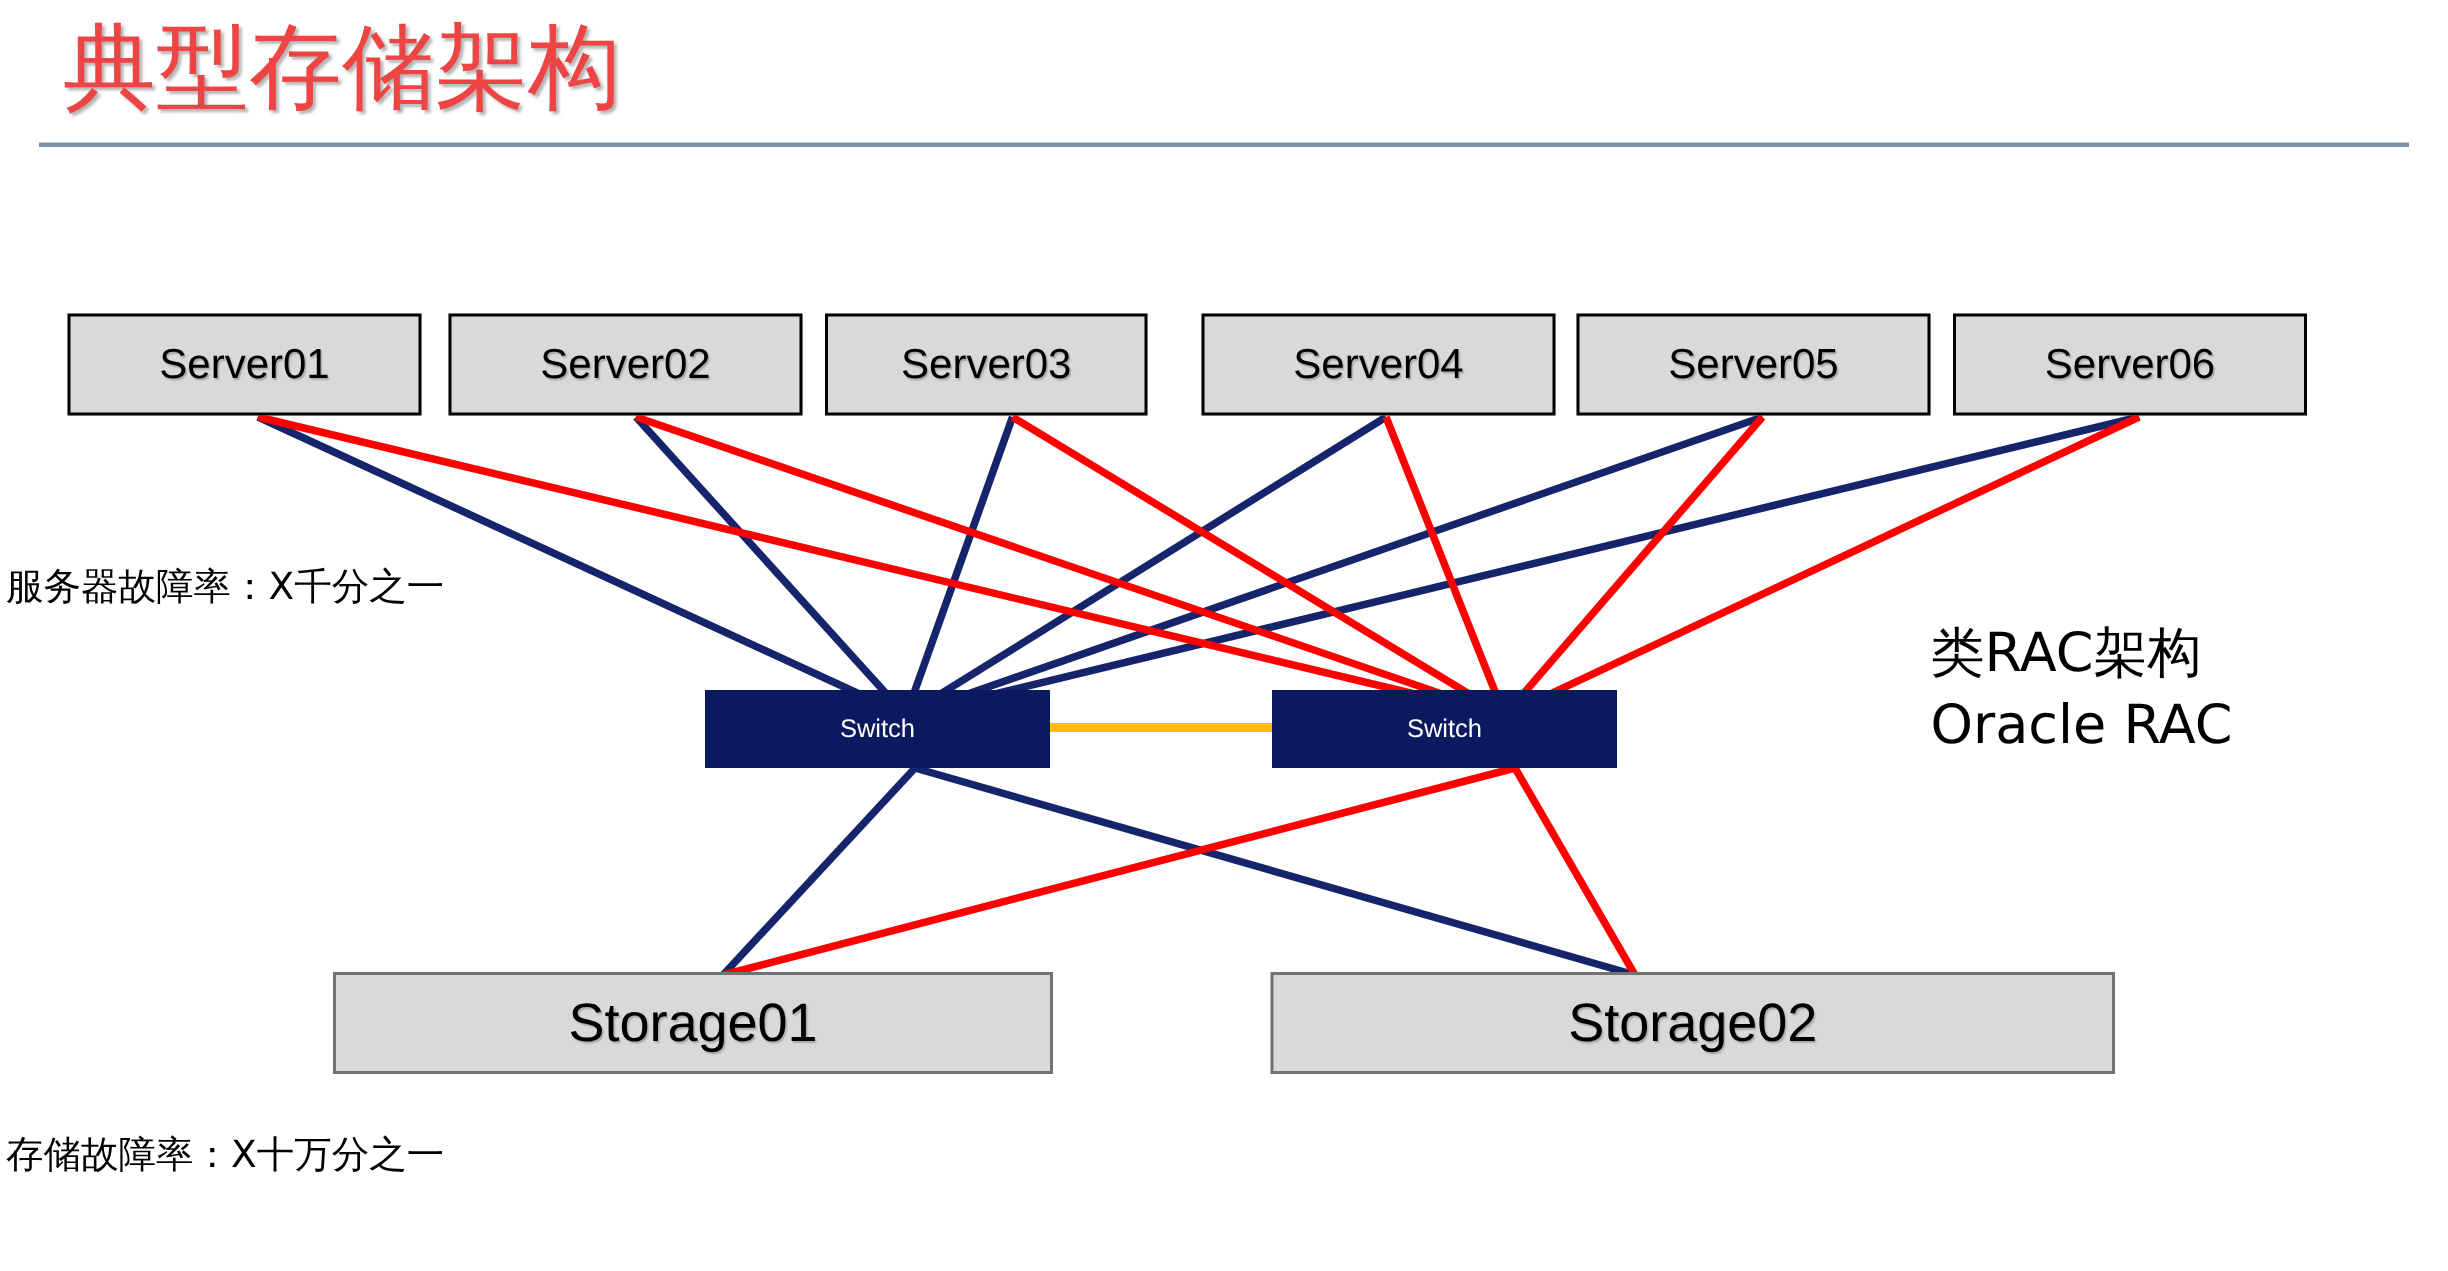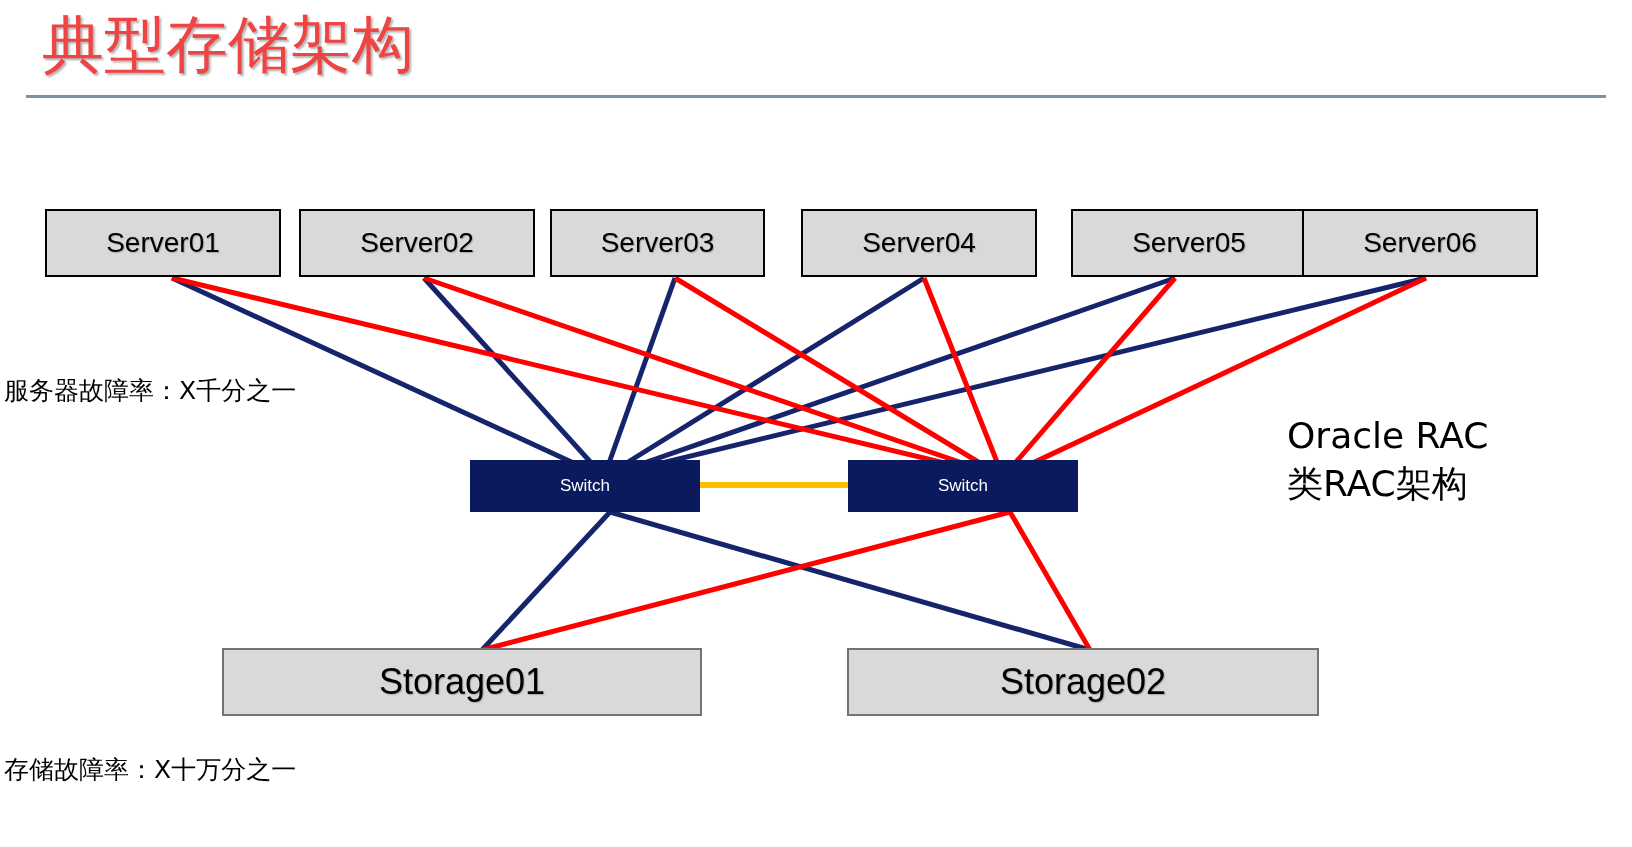--- a/index.html
+++ b/index.html
@@ -125,43 +125,43 @@
   </div>
   <div class="node server" style="left:299px;top:209px;width:236px;">
     <span>Server02</span>
   </div>
   <div class="node server" style="left:550px;top:209px;width:215px;">
     <span>Server03</span>
   </div>
   <div class="node server" style="left:801px;top:209px;width:236px;">
     <span>Server04</span>
   </div>
-  <div class="node server" style="left:1051px;top:209px;width:236px;margin-left:20px;">
+  <div class="node server" style="left:1051px;top:209px;width:236px;">
     <span>Server05</span>
   </div>
   <div class="node server" style="left:1302px;top:209px;width:236px;">
     <span>Server06</span>
   </div>
 
   <div class="node switch" style="left:470px;top:460px;width:230px;">
     <span>Switch</span>
   </div>
   <div class="node switch" style="left:848px;top:460px;width:230px;">
     <span>Switch</span>
   </div>
 
   <div class="node storage" style="left:222px;top:648px;width:480px;">
     <span>Storage01</span>
   </div>
-  <div class="node storage" style="left:847px;top:648px;width:472px;">
+  <div class="node storage" style="left:847px;top:648px;width:563px;">
     <span>Storage02</span>
   </div>
 
   <div class="note note-left" style="left:4px;top:374px;">服务器故障率：X千分之一</div>
 
   <div class="note note-left" style="left:4px;top:753px;">存储故障率：X十万分之一</div>
 
   <div class="note note-right" style="left:1287px;top:412px;">
+    <div>类RAC架构</div>
     <div>Oracle RAC</div>
-    <div>类RAC架构</div>
   </div>
 
 </div>
 
 </body></html>

